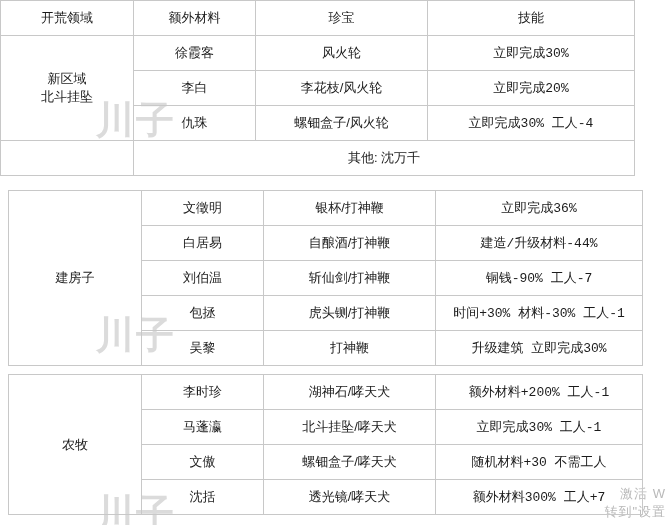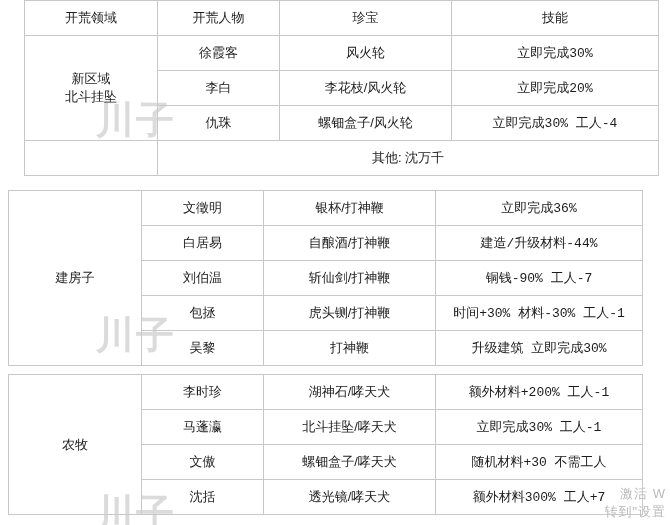--- a/index.html
+++ b/index.html
@@ -65,21 +65,21 @@
     font-size: 13px;
     background: transparent;
   }
   td.col-a { width: 126px; }
   td.col-b { width: 115px; }
   td.col-c { width: 165px; }
   td.col-d { width: 200px; font-family: Liberation Mono, monospace; }
 
   td.hl { background: #e2efda; }
 
-  .t1 { left: 24px; top: 0px; }
+  .t1 { left: 0; top: 0px; }
   .t2 { left: 8px; top: 190px; }
   .t3 { left: 8px; top: 374px; }
 
   .misc-row td {
     border: none;
     border-bottom: 1px solid #c8c8c8;
     height: 34px;
   }
   .misc-left {
     border-right: 1px solid #c8c8c8 !important;
@@ -94,21 +94,21 @@
   <div class="watermark wm2">川子</div>
   <div class="watermark wm3">川子</div>
 
   <div class="activate line1">激活 W</div>
   <div class="activate line2">转到"设置</div>
 
   <table class="grid t1">
     <tbody>
         <tr>
       <td class="col-a">开荒领域</td>
-      <td class="col-b">开荒人物</td>
+      <td class="col-b">额外材料</td>
       <td class="col-c">珍宝</td>
       <td class="col-d">技能</td>
     </tr>
     <tr>
       <td class="col-a" rowspan="3"><span>新区域</span><br><span>北斗挂坠</span></td>
       <td class="col-b hl">徐霞客</td>
       <td class="col-c">风火轮</td>
       <td class="col-d">立即完成30%</td>
     </tr>
     <tr>

